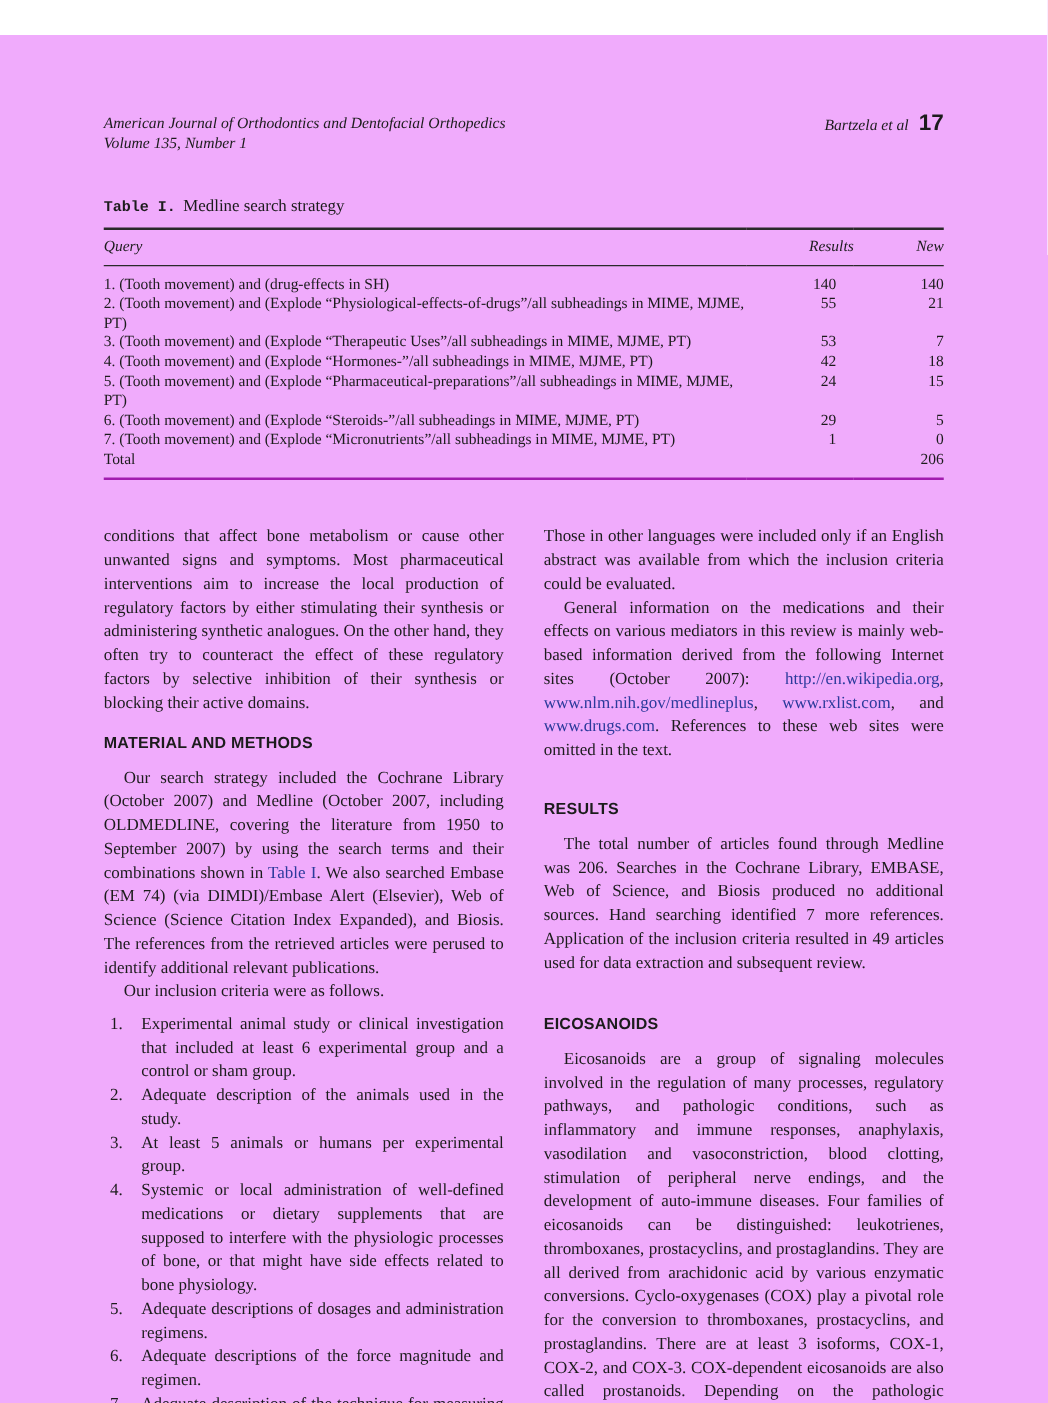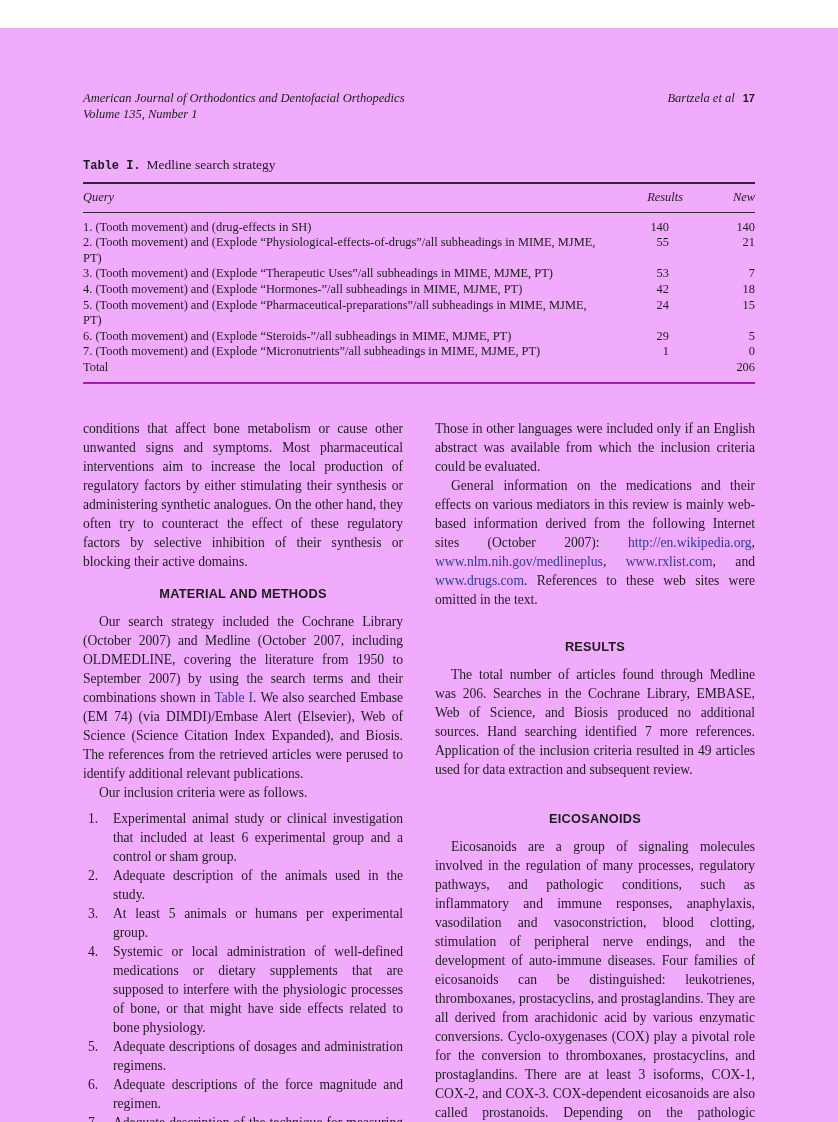--- a/index.html
+++ b/index.html
@@ -17,21 +17,21 @@
   
   .runhead{
     display:flex;justify-content:space-between;align-items:flex-start;
     font-size:12.5px;line-height:16px;
   }
   .runhead .jtitle{font-style:italic;}
   .runhead .right{white-space:nowrap;}
   .runhead .authors{font-style:italic;}
   .runhead .pagenum{
     font-family:"Liberation Sans",sans-serif;
-    font-weight:bold;font-style:normal;font-size:11px;margin-left:8px;
+    font-weight:bold;font-style:normal;font-size:18px;margin-left:8px;
   }
   
   .tablewrap{margin-top:34px;}
   .tabletitle{font-size:13.5px;line-height:17px;margin-bottom:7px;}
   .tabletitle .tlabel{
     font-family:Liberation Mono, monospace;
     font-weight:bold;font-size:12px;
   }
   .tabletitle .ttext{margin-left:6px;}
   table.datatable{
@@ -58,21 +58,21 @@
     font-size:13.6px;line-height:19px;
     text-align:justify;
   }
   .colL,.colR{width:320px;}
   p{margin:0;}
   p.ind{text-indent:16px;}
   p.jlast{text-align-last:justify;}
   .secthead{
     font-family:"Liberation Sans",sans-serif;
     font-weight:bold;font-size:12.8px;letter-spacing:.2px;
-    text-align:center;
+    text-align:left;
     margin:13px 0 9px 0;
   }
   a.doclink{color:#2b3a9b;text-decoration:none;cursor:pointer;}
   
   ol.criteria{
     margin:7px 0 0 0;padding:0;list-style:none;counter-reset:crit;
   }
   ol.criteria li{
     counter-increment:crit;
     position:relative;

